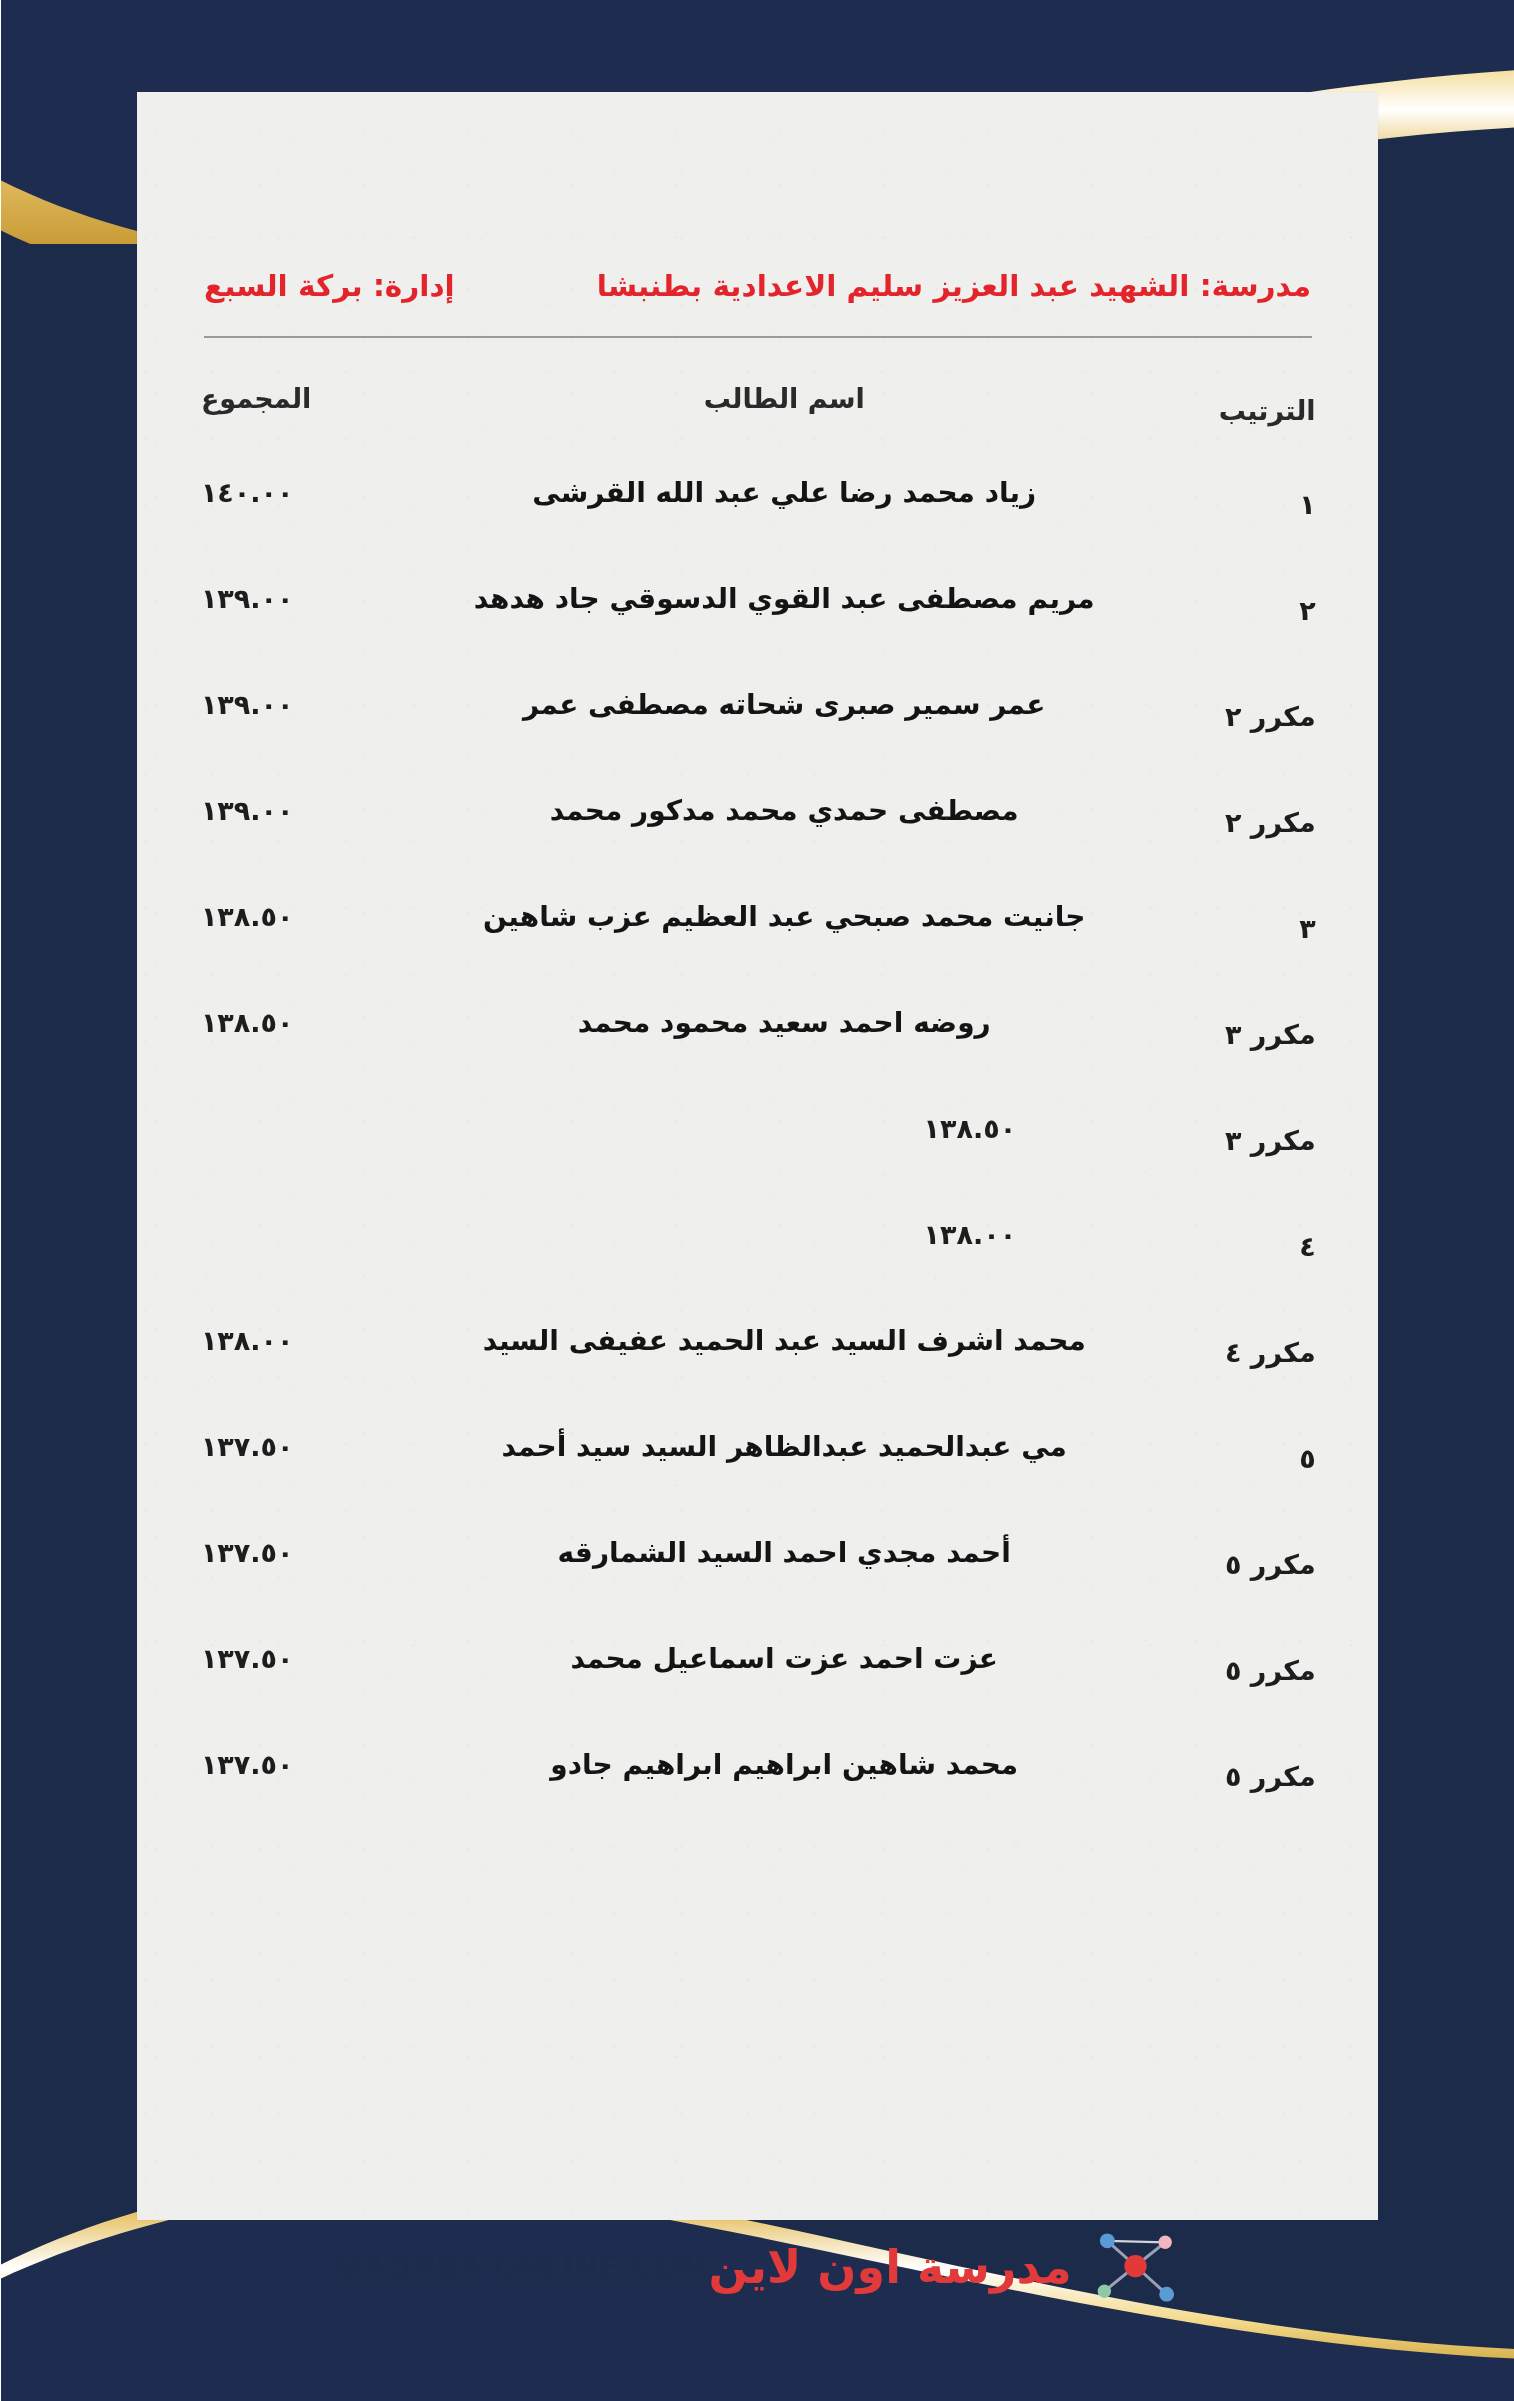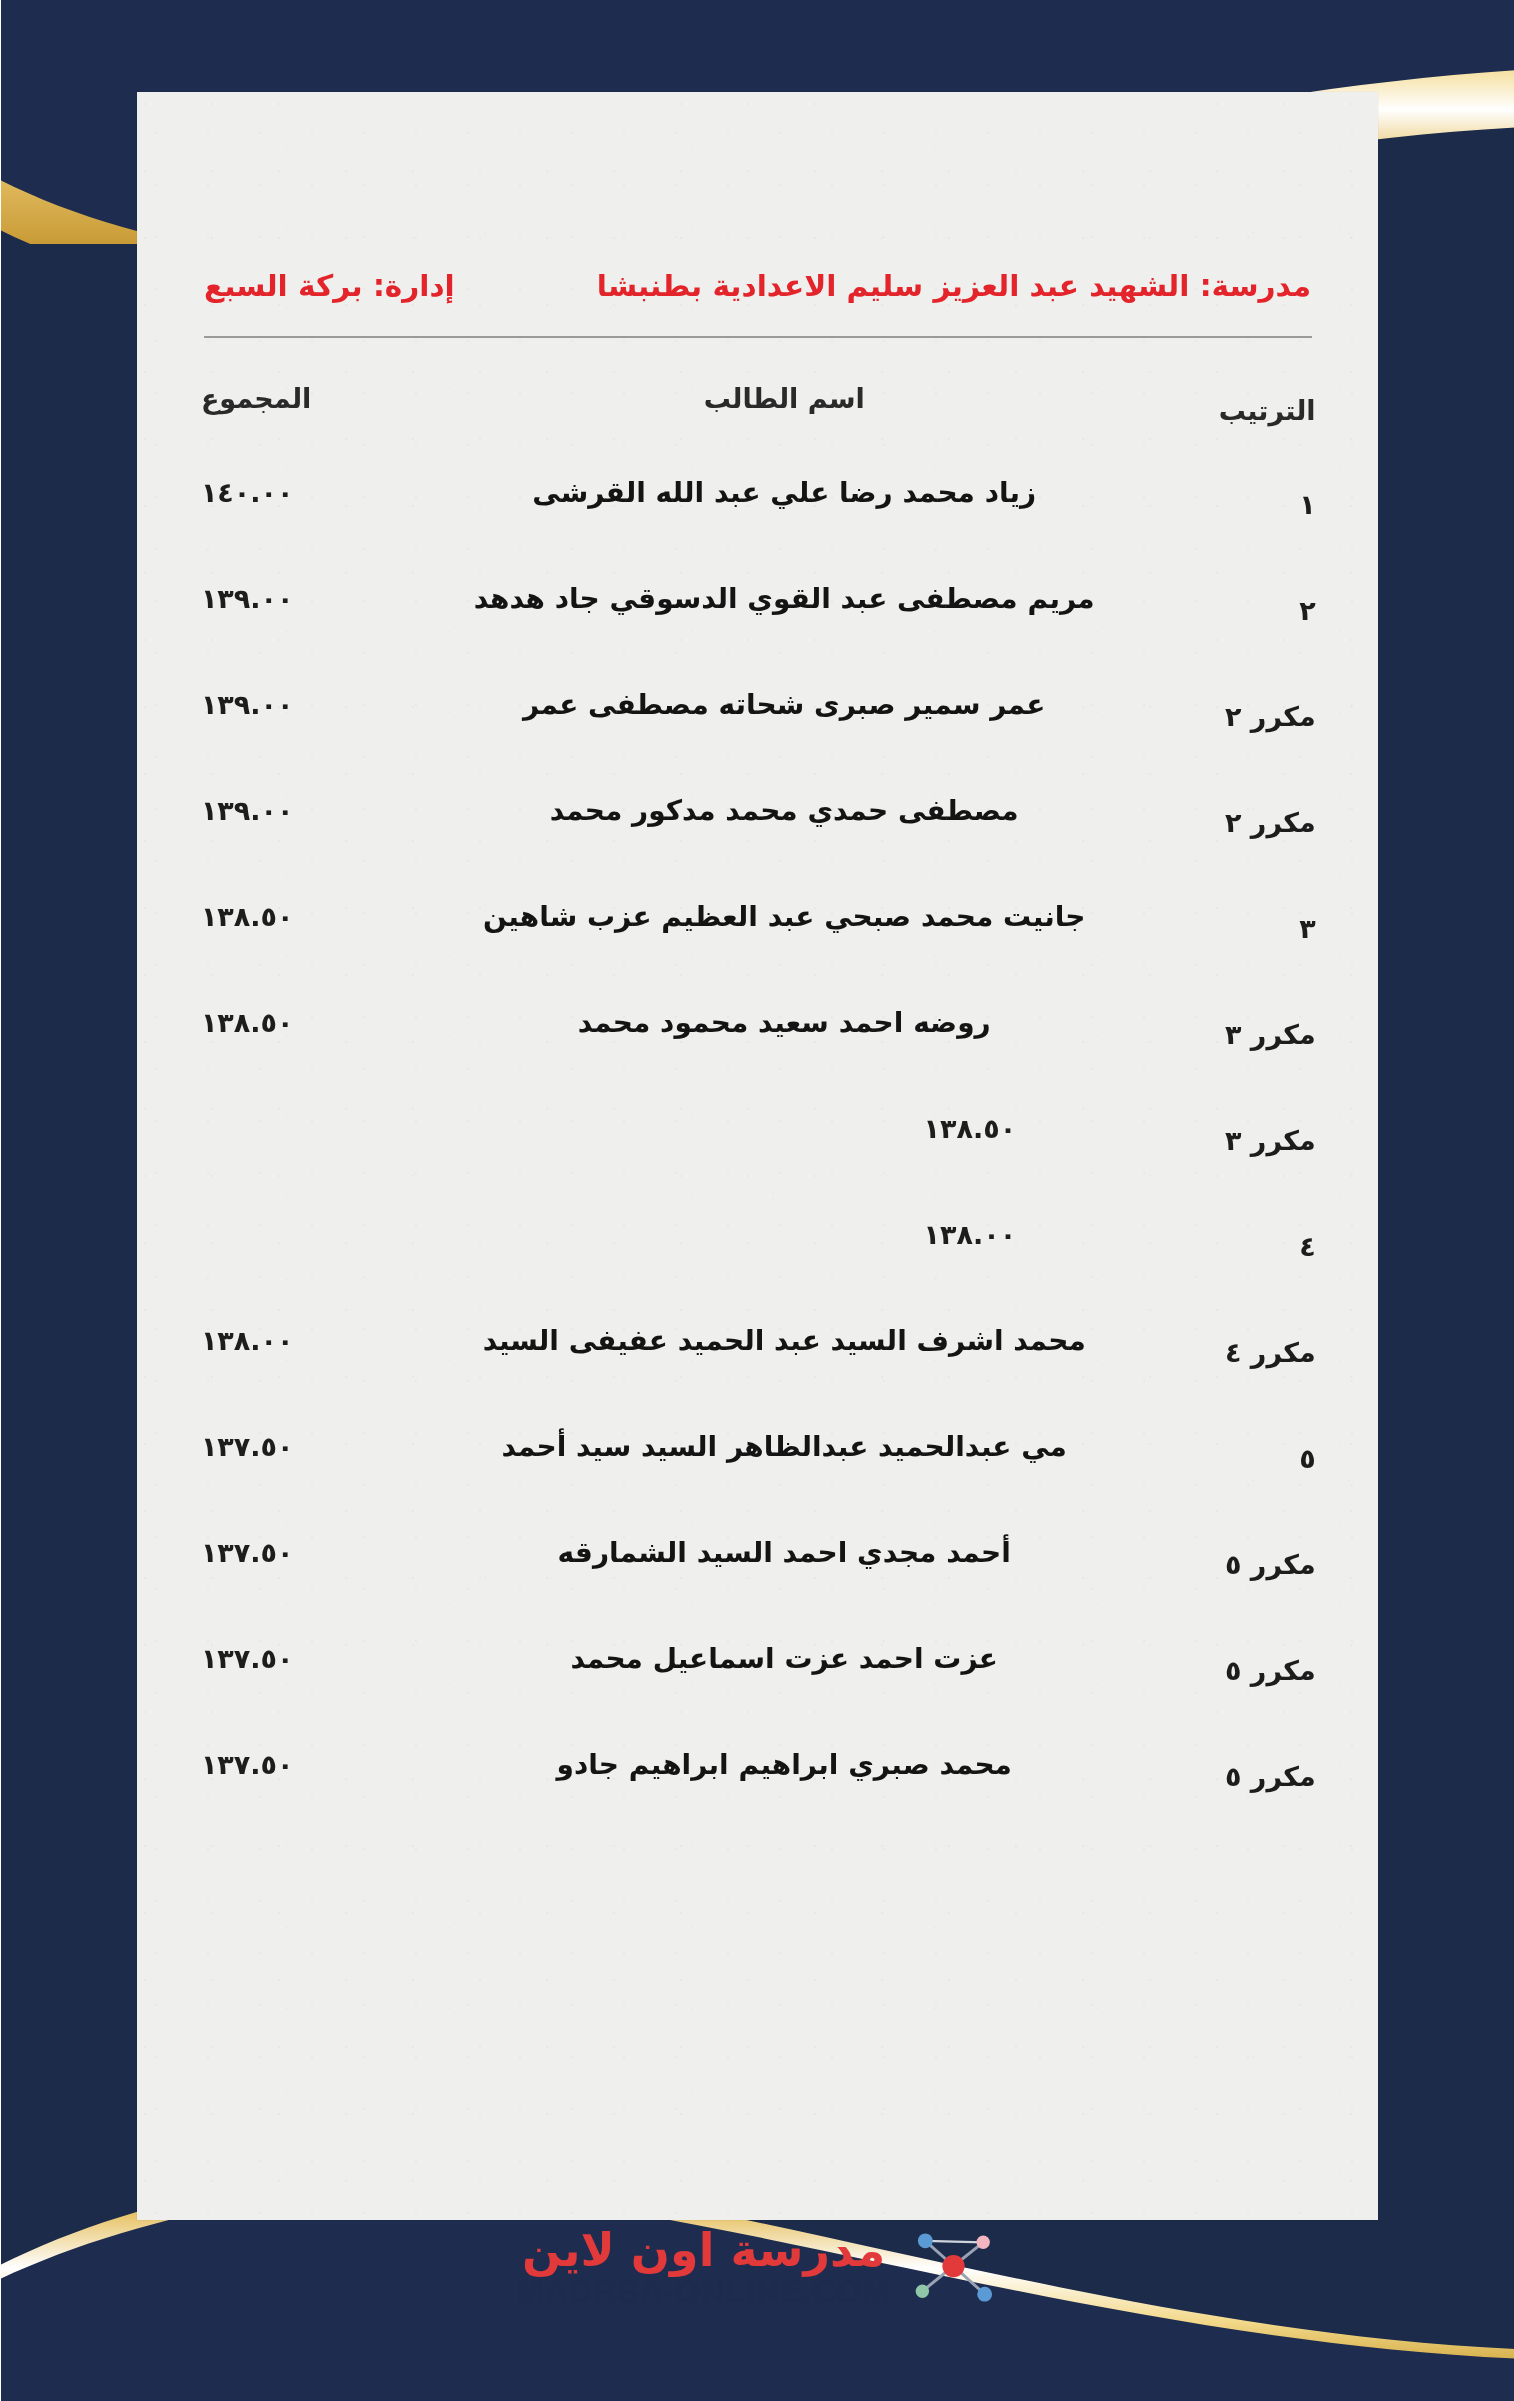--- a/index.html
+++ b/index.html
@@ -169,21 +169,21 @@
     left: 0;
     width: 100%;
     display: flex;
     flex-direction: row;
     align-items: center;
     justify-content: center;
     gap: 19px;
   }
   .logo-text-wrap {
     display: flex;
-    flex-direction: column;
+    flex-direction: row;
     align-items: center;
     line-height: 1.05;
   }
   .logo-ar {
     font-size: 46px;
     font-weight: bold;
     color: #e23a3a;
     font-family: "DejaVu Sans", sans-serif;
   }
   .logo-en {
@@ -292,21 +292,21 @@
       </div>
 
       <div class="trow">
         <div class="cell c-rank">مكرر ٥</div>
         <div class="cell c-name">عزت احمد عزت اسماعيل محمد</div>
         <div class="cell c-total">١٣٧.٥٠</div>
       </div>
 
       <div class="trow">
         <div class="cell c-rank">مكرر ٥</div>
-        <div class="cell c-name">محمد صبري ابراهيم ابراهيم جادو</div>
+        <div class="cell c-name">محمد شاهين ابراهيم ابراهيم جادو</div>
         <div class="cell c-total">١٣٧.٥٠</div>
       </div>
 
     </div>
   </div>
 
   <div class="footer-logo">
     <div class="logo-mark">
       <svg width="89" height="89" viewBox="0 0 120 120" aria-hidden="true">
         <line x1="60" y1="58" x2="22" y2="24" stroke="#9aa3b4" stroke-width="4"></line>

